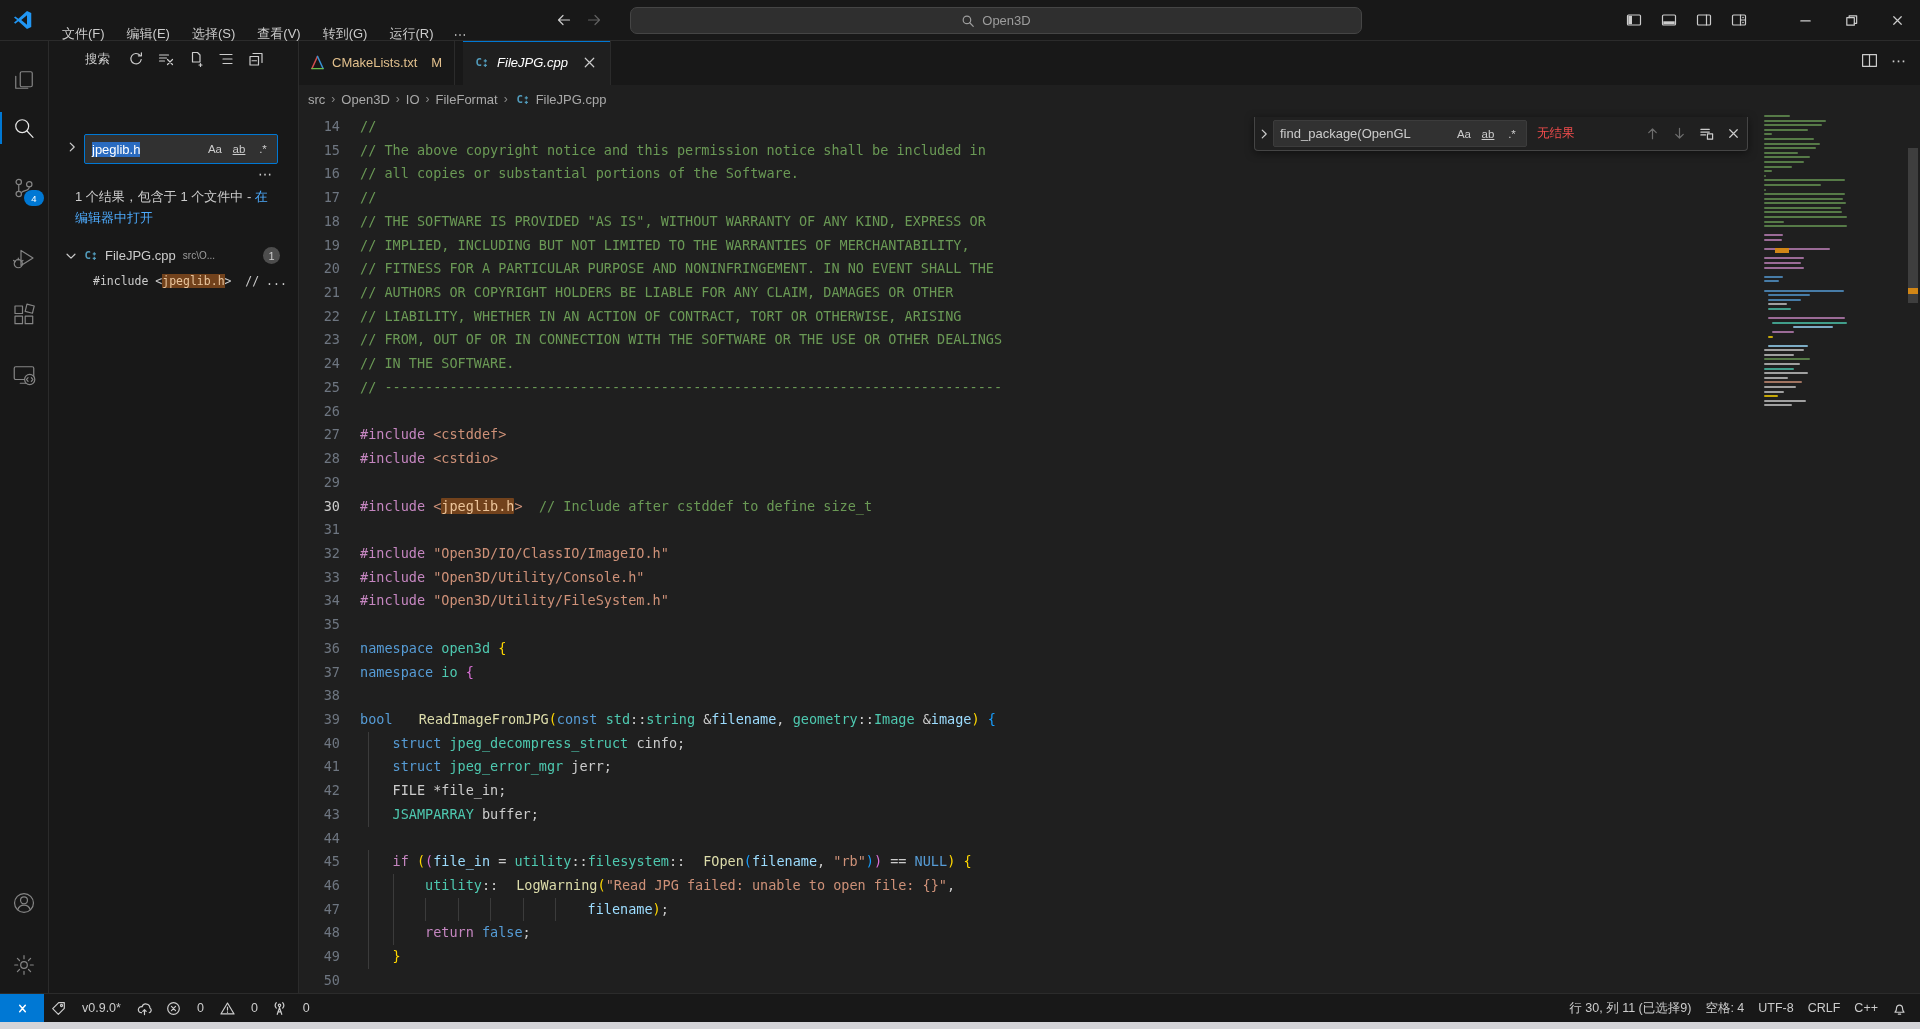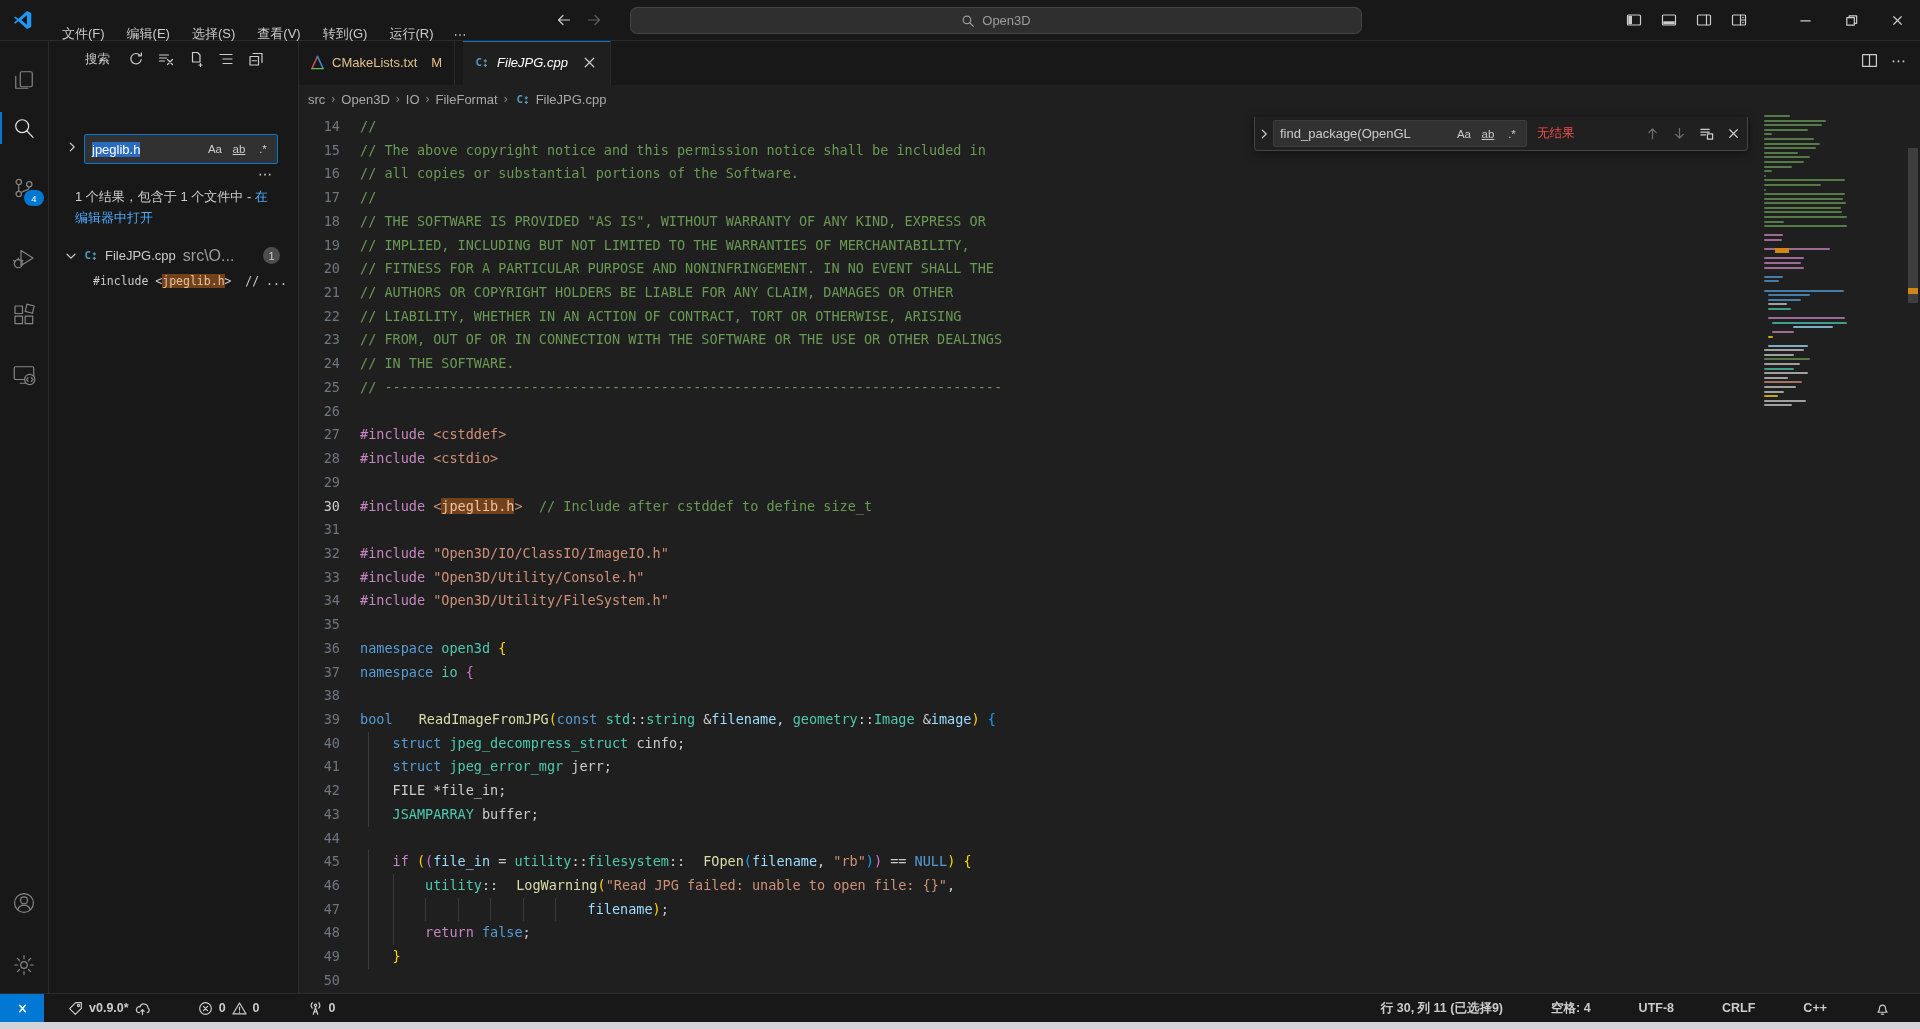--- a/index.html
+++ b/index.html
@@ -56,21 +56,21 @@
   .tgl{min-width:20px;height:20px;border-radius:3px;display:flex;align-items:center;justify-content:center;
        color:#ccc;font-size:11.5px;}
   .tgl u{text-decoration:underline;}
   .sb-more{position:absolute;left:210px;top:126px;color:#ccc;font-size:14px;letter-spacing:1px;}
   .sb-summary{position:absolute;left:27px;top:146px;width:205px;line-height:21px;color:#ccc;font-size:13px;}
   .sb-summary a{color:var(--link);text-decoration:none;}
   .sb-filerow{position:absolute;left:0;top:204px;width:100%;height:23px;display:flex;align-items:center;}
   .sb-filerow .chev{width:14px;height:14px;margin-left:16px;color:#ccc;}
   .file-ico{width:15px;height:15px;margin-left:6px;}
   .sb-filename{margin-left:6px;color:#ccc;}
-  .sb-filepath{margin-left:7px;color:#9d9d9d;font-size:16px;}
+  .sb-filepath{margin-left:7px;color:#9d9d9d;font-size:10px;}
   .sb-badge{position:absolute;right:18px;top:3px;min-width:17px;height:17px;border-radius:10px;background:#4d4d4d;
             color:#ccc;font-size:11px;display:flex;align-items:center;justify-content:center;}
   .sb-matchrow{position:absolute;left:0;top:230px;width:100%;height:22px;display:flex;align-items:center;}
   .sb-matchtext{margin-left:45px;font-family:"DejaVu Sans Mono",monospace;font-size:11.5px;color:#ccc;white-space:pre;}
   .sb-matchtext .hit{background:var(--hitbg);color:#e8c49c;}
 
   
   .editor{position:absolute;left:298px;top:40px;right:0;height:953px;background:#1f1f1f;}
   .tabbar{position:absolute;left:0;top:0;right:0;height:45px;background:#181818;display:flex;gap:8px;}
   .tab{position:relative;height:45px;display:flex;align-items:center;padding:0 12px;
@@ -126,21 +126,21 @@
   .mm-hit{position:absolute;width:14px;height:5px;background:var(--orange);}
   .scrollbar{position:absolute;right:0;top:75px;width:14px;bottom:0;}
   .sc-thumb{position:absolute;left:2px;right:2px;top:33px;height:155px;background:rgba(121,121,121,.35);}
   .ov-marker{position:absolute;left:2px;width:10px;top:173px;height:6px;background:var(--orange);}
 
   
   .statusbar{position:absolute;left:0;top:993px;width:1920px;height:28px;background:#181818;
              border-top:1px solid #2b2b2b;display:flex;align-items:center;font-size:12.5px;color:#ccc;z-index:50;}
   .st-remote{width:44px;height:100%;background:var(--remote);color:#fff;display:flex;align-items:center;justify-content:center;}
   .st-remote .ico{width:15px;height:15px;}
-  .st-item{display:flex;align-items:center;gap:6px;padding:0 24px;height:100%;font-weight:bold;}
+  .st-item{display:flex;align-items:center;gap:16px;padding:0 7px;height:100%;}
   .st-item .ico{width:15px;height:15px;}
   .st-right{margin-left:auto;display:flex;align-items:center;height:100%;margin-right:6px;}
   .bottom-strip{position:absolute;left:0;top:1021px;width:1920px;height:8px;background:#d4d4d8;}
 </style>
 </head>
 <body>
 
 <div id="app">
 
   <header class="titlebar">

